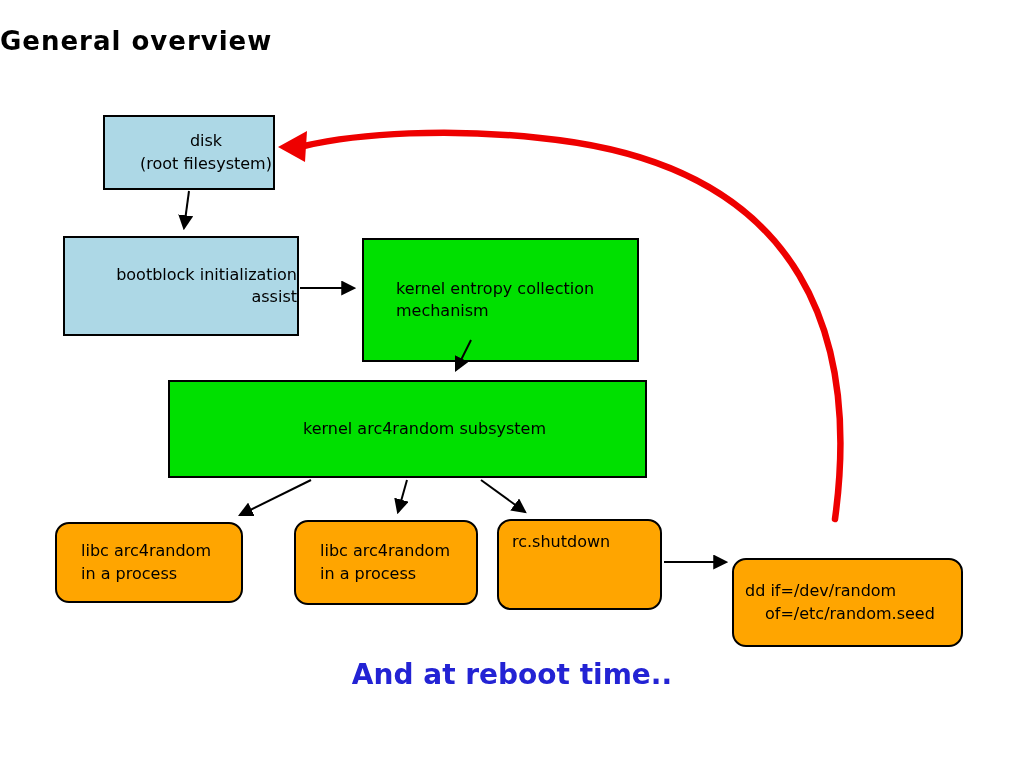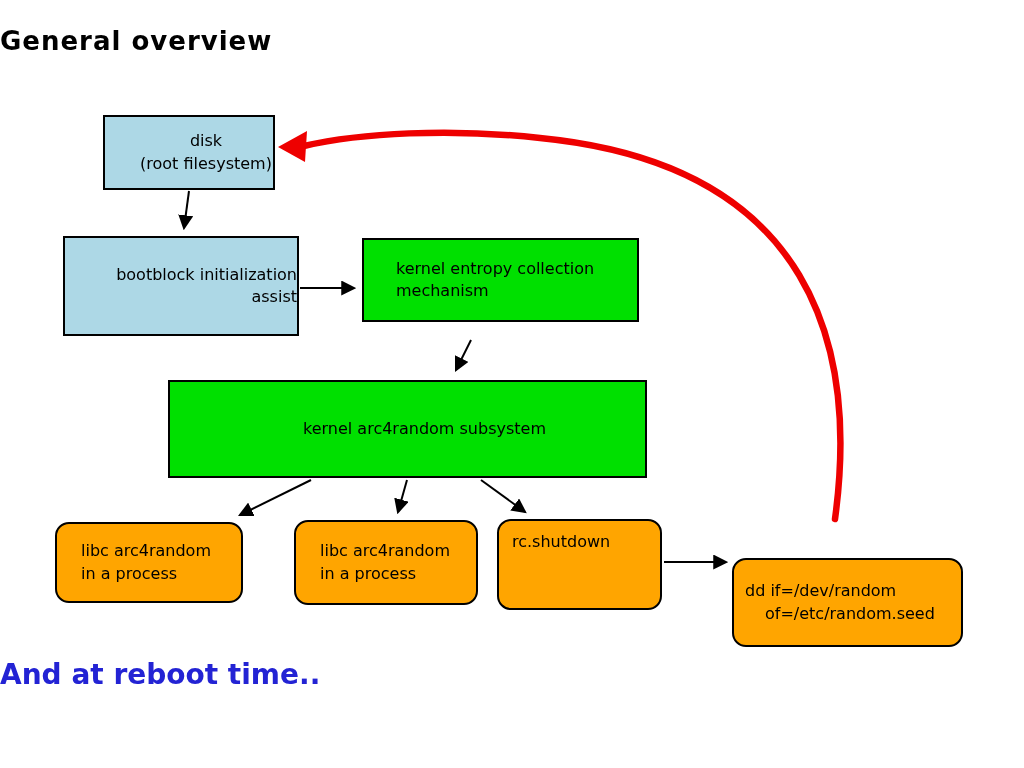--- a/index.html
+++ b/index.html
@@ -37,21 +37,21 @@
     line-height: 1.38;
     color: var(--ink, #000);
     padding-left: 34px;
   }
   .node.blue   { background: var(--box_blue,   #add8e6); align-items: flex-end; }
   .node.green  { background: var(--box_green,  #00e000); }
   .node.orange { background: var(--box_orange, #ffa500); border-radius: 14px; }
 
   #node-disk        { left: 103px; top: 115px; width: 172px; height: 75px; align-items: center; text-align: center; }
   #node-bootblock   { left:  63px; top: 236px; width: 236px; height: 100px; padding-left: 20px; }
-  #node-entropy     { left: 362px; top: 238px; width: 277px; height: 84px; padding-left: 32px; }
+  #node-entropy     { left: 362px; top: 238px; width: 277px; height: 124px; padding-left: 32px; }
   #node-arc4random  { left: 168px; top: 380px; width: 479px; height: 98px;  align-items: center; text-align: right; }
   #node-libc1       { left:  55px; top: 522px; width: 188px; height: 81px;  padding-left: 24px; }
   #node-libc2       { left: 294px; top: 520px; width: 184px; height: 85px;  padding-left: 24px; }
   #node-rcshutdown  { left: 497px; top: 519px; width: 165px; height: 91px;  justify-content: flex-start; padding: 10px 0 0 13px; }
   #node-ddseed      { left: 732px; top: 518px; width: 231px; height: 89px;  padding-left: 11px; margin-top: 40px; }
   #node-ddseed .indent { padding-left: 20px; }
 
   #arrows {
     position: absolute;
     left: 0;
@@ -68,21 +68,21 @@
     stroke-width: 6.5;
     fill: none;
     stroke-linecap: round;
   }
   .red-head { fill: var(--arrow_red, #ee0000); }
   .caption {
     position: absolute;
     top: 658px;
     left: 0;
     width: 100%;
-    text-align: left;
+    text-align: center;
     font-size: 28px;
     font-weight: bold;
     color: var(--caption_blue, #2323d4);
   }
 </style>
 </head>
 <body>
 
 <div id="slide">
 

